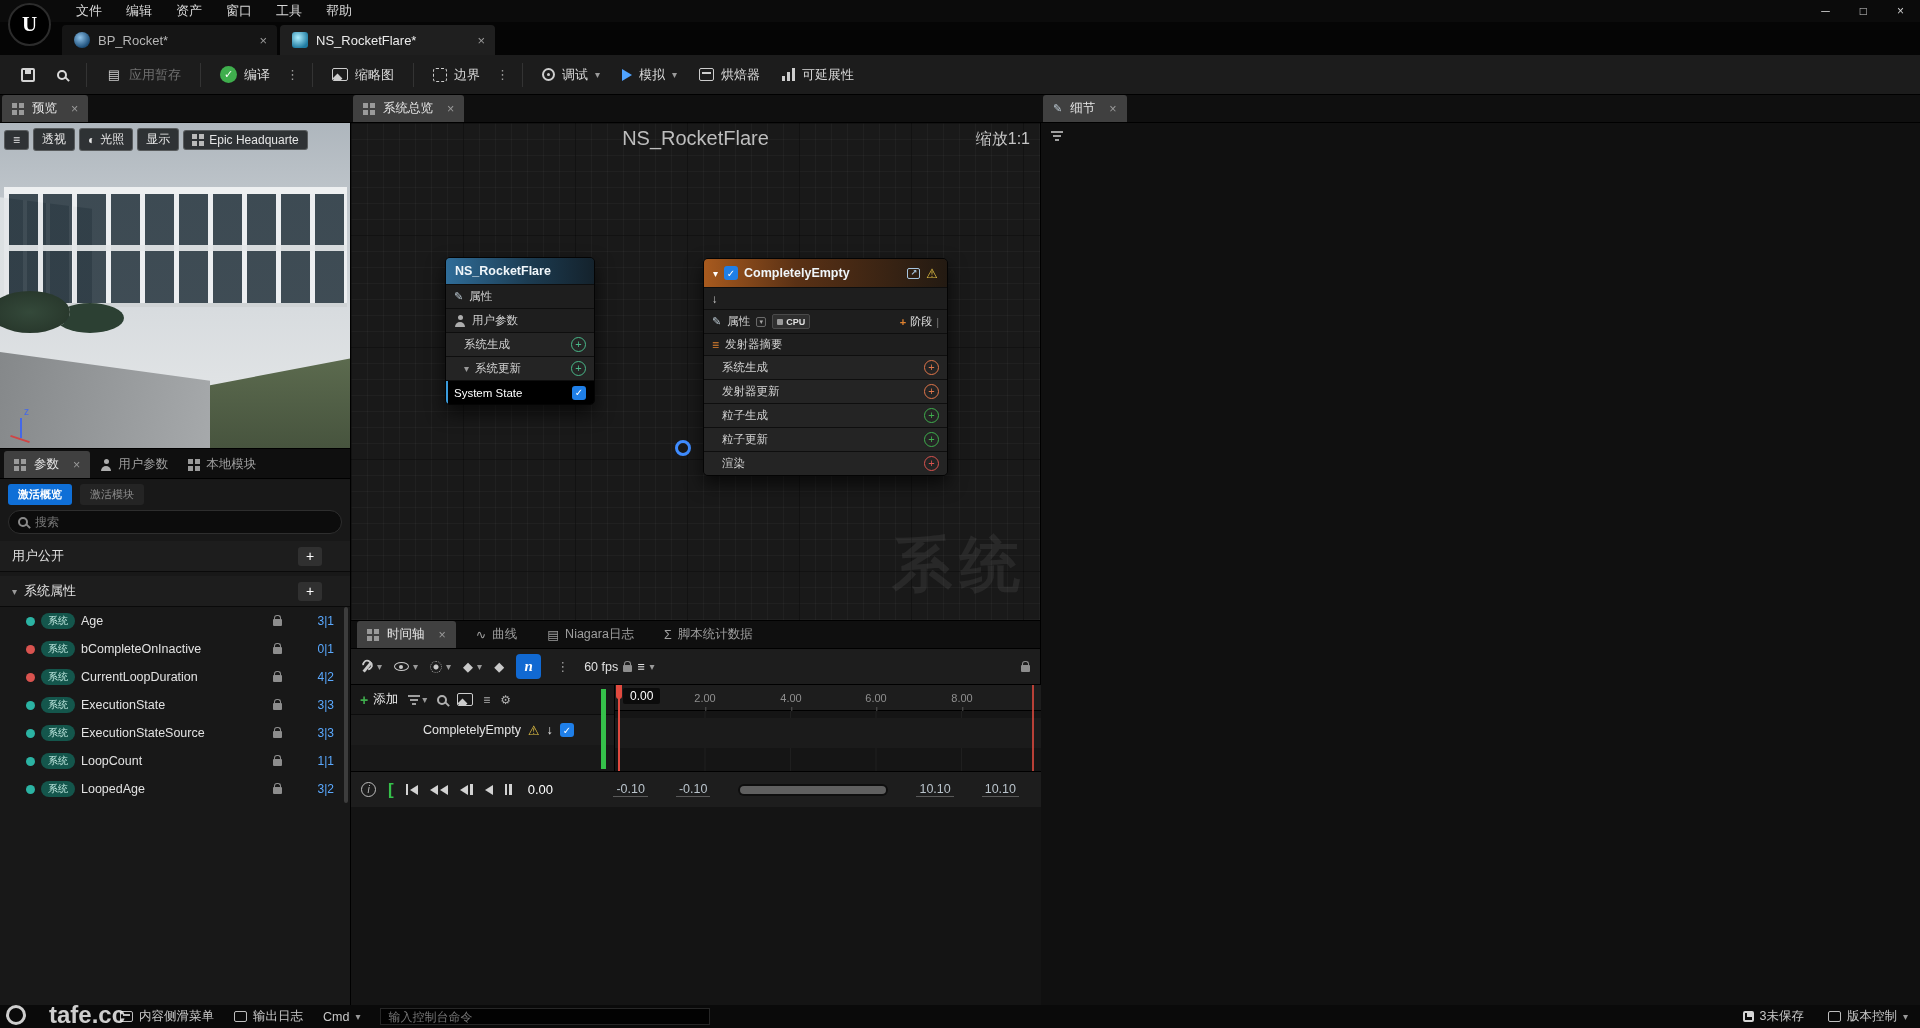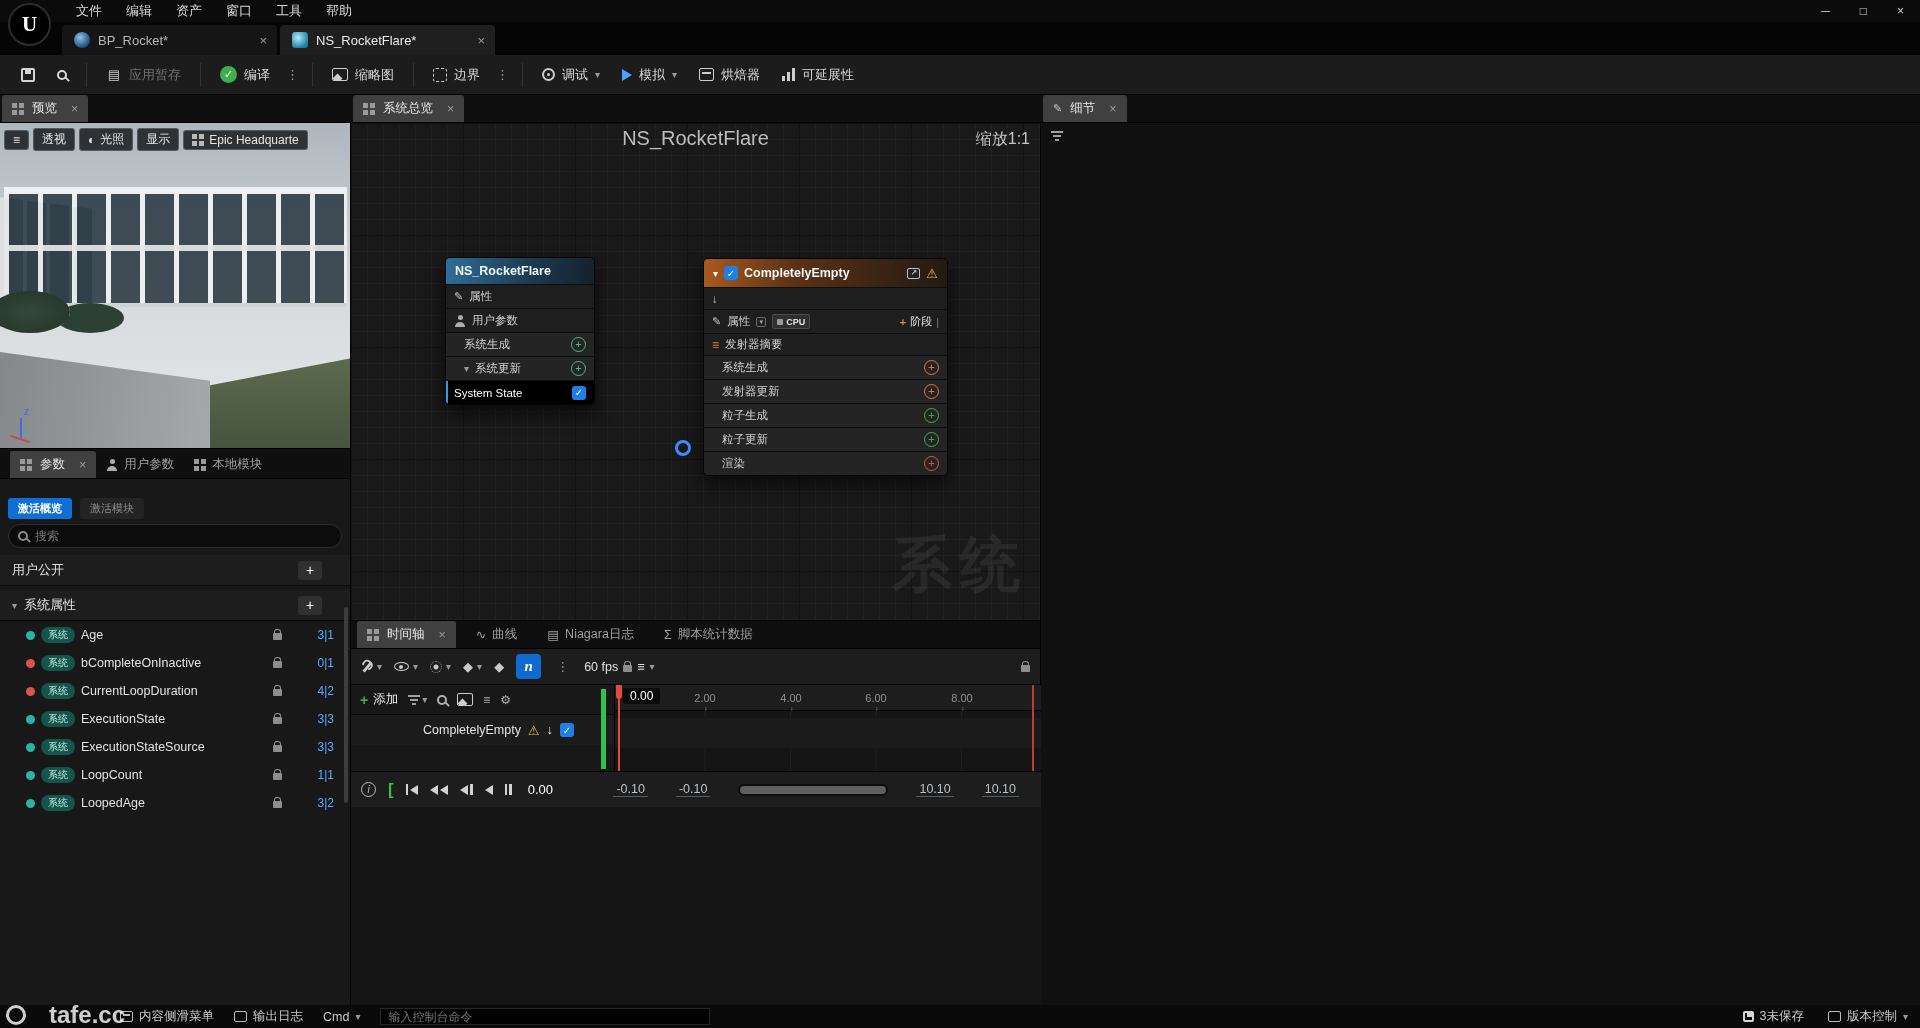--- a/index.html
+++ b/index.html
@@ -80,22 +80,22 @@
   .vp-gizmo{position:absolute;left:12px;bottom:6px;width:36px;height:38px;color:#4468e8;font-size:10px}
   .vp-gizmo::before{content:"";position:absolute;left:8px;bottom:4px;width:2px;height:20px;background:#4468e8}
   .vp-gizmo::after{content:"";position:absolute;left:-2px;bottom:2px;width:20px;height:2px;background:#d04545;transform:rotate(18deg)}
   .vp-gz-label{position:absolute;left:12px;top:2px}
   .vp-bar{position:absolute;left:4px;top:5px;display:flex;gap:4px;align-items:center}
   .vp-pill{display:flex;align-items:center;gap:5px;background:rgba(14,16,18,.8);border:1px solid rgba(255,255,255,.2);border-radius:3px;padding:2px 8px;font-size:12px;color:#e6e6e6;white-space:nowrap}
   .vp-pill .mini-grid{filter:brightness(1.2)}
 
   
   .params{position:absolute;left:0;top:448px;width:351px;height:557px;background:#181818;border-top:1px solid #000;border-right:1px solid #000}
-  .params .tabsrow{height:30px;background:#0f0f0f;display:flex;align-items:flex-end;border-bottom:1px solid #000;padding-left:10px}
-  .filterrow{height:26px;display:flex;align-items:center;gap:8px;padding:0 8px;margin-top:16px}
+  .params .tabsrow{height:30px;background:#0f0f0f;display:flex;align-items:flex-end;border-bottom:1px solid #000;padding-left:4px}
+  .filterrow{height:26px;display:flex;align-items:center;gap:8px;padding:0 8px;margin-top:2px}
   .pill-blue{background:var(--accent,#0f6fd7);color:#fff;font-size:11px;font-weight:bold;padding:3px 10px;border-radius:3px}
   .pill-dark{background:#242424;color:#8d8d8d;font-size:11px;padding:3px 10px;border-radius:3px}
   .searchrow{padding:3px 8px}
   .search-box{display:flex;align-items:center;gap:7px;background:#0c0c0c;border:1px solid #2e2e2e;border-radius:12px;height:24px;padding:0 9px;color:#8a8a8a}
   .search-box input{flex:1;background:transparent;border:none;outline:none;color:#ddd;font-size:12px;font-family:inherit}
   .section-row{height:31px;display:flex;align-items:center;padding:0 12px;color:#e0e0e0;border-bottom:1px solid #0a0a0a;background:#1d1d1d;gap:7px;margin-top:4px}
   .add-btn{margin-left:auto;margin-right:16px;width:24px;height:19px;background:#303030;border-radius:3px;color:#fff;display:flex;align-items:center;justify-content:center;font-size:14px}
   .param-row{height:28px;display:flex;align-items:center;gap:6px;padding:0 16px 0 26px;font-size:12.5px;color:#e2e2e2}
   .dot{width:9px;height:9px;min-width:9px;border-radius:50%}
   .badge{font-size:10px;padding:1px 7px;border-radius:8px;background:#14564c;color:#bfe8e0;white-space:nowrap}

